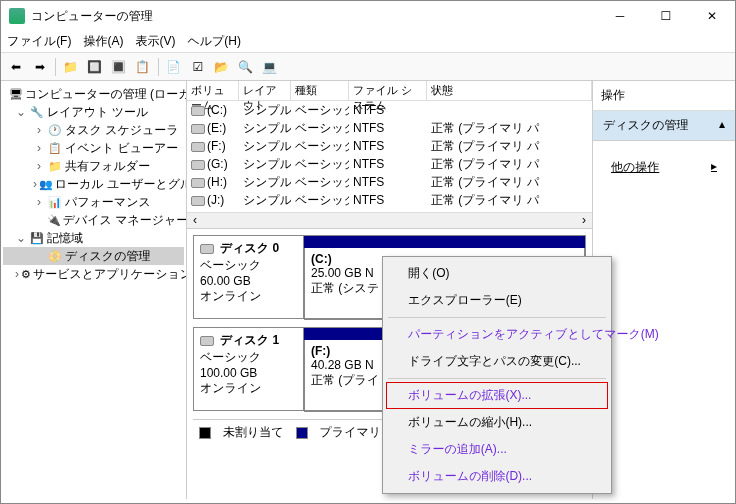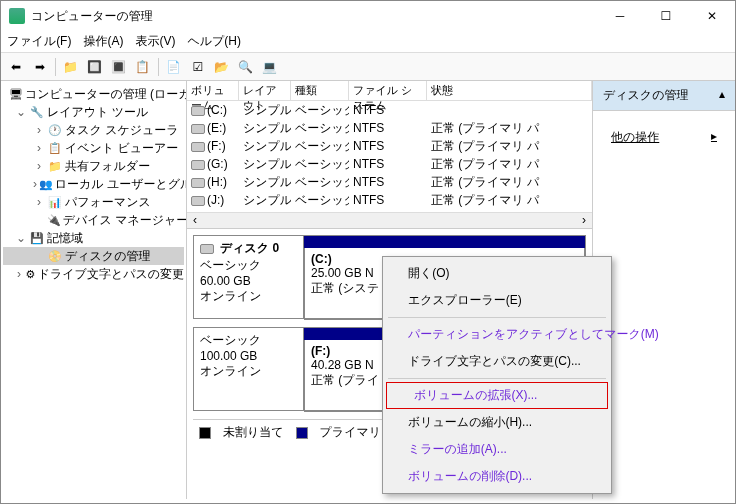--- a/index.html
+++ b/index.html
@@ -35,21 +35,21 @@
 .part .pbody { padding: 4px 6px; border: 1px solid #888; border-top: none; margin: 0; height: 72px; }
 .legend { display: flex; gap: 12px; padding: 4px 6px; align-items: center; border-top: 1px solid #ccc; }
 .legend .sw { width: 12px; height: 12px; border: 1px solid #888; display: inline-block; vertical-align: middle; }
 .actions { width: 142px; padding: 0; }
 .actions .ahead { padding: 6px 8px; border-bottom: 1px solid #ddd; font-weight: normal; }
 .actions .asec { padding: 6px 10px; background: #d4e6f4; display: flex; justify-content: space-between; border-bottom: 1px solid #ccc; }
 .actions .aitem { padding: 18px 18px; display: flex; justify-content: space-between; text-decoration: underline; }
 .ctxmenu { position: absolute; left: 382px; top: 256px; width: 230px; background: #f0f0f0; border: 1px solid #999; box-shadow: 3px 3px 6px rgba(0,0,0,0.3); padding: 3px; z-index: 100; }
 .ctxmenu .mi { padding: 5px 22px; white-space: nowrap; }
 .ctxmenu .mi.dis { color: #6d28d9; }
-.ctxmenu .mi.hl { border: 1px solid #d00; padding: 4px 27px; }
+.ctxmenu .mi.hl { border: 1px solid #d00; padding: 4px 21px; }
 .ctxmenu .msep { height: 1px; background: #ccc; margin: 3px 2px; }
 .c-vol { width: 52px; } .c-lay { width: 52px; } .c-type { width: 58px; } .c-fs { width: 78px; } .c-st { flex: 1; }
 .diskicon { display:inline-block; width:14px; height:10px; background:#ccc; border:1px solid #888; border-radius:2px; vertical-align:middle; margin-right:2px;}
 </style>
 </head>
 <body>
 
 <div class="titlebar">
   <span class="icon"></span>
   <span class="title">コンピューターの管理</span>
@@ -128,21 +128,21 @@
         <span class="ticon">💾</span>
         <span>記憶域</span>
       </div>
     <div class="tnode sel" style="padding-left:42px">
         <span class="ticon">📀</span>
         <span>ディスクの管理</span>
       </div>
     <div class="tnode" style="padding-left:12px">
         <span class="tw">›</span>
         <span class="ticon">⚙</span>
-        <span>ドライブ文字とパスの変更</span>
+        <span>サービスとアプリケーション</span>
       </div>
   </div>
 
   <div class="center">
     <div class="vollist">
       <div class="vhead">
         <div class="c-vol">ボリューム</div>
         <div class="c-lay">レイアウト</div>
         <div class="c-type">種類</div>
         <div class="c-fs">ファイル システム</div>
@@ -209,40 +209,45 @@
               <div>60.00 GB</div>
               <div>オンライン</div>
             </div>
             <div class="part">
               <div class="pbar"></div>
               <div class="pbody"><b>(C:)</b><br><span>25.00 GB N</span><br><span>正常 (システ</span></div>
             </div>
           </div>
           <div class="diskrow">
             <div class="diskinfo">
+              <div style="display:flex;align-items:center;gap:4px">
+                <span class="diskicon"></span>
+                <b>ディスク 1</b>
+              </div>
               <div>ベーシック</div>
               <div>100.00 GB</div>
               <div>オンライン</div>
             </div>
             <div class="part">
               <div class="pbar"></div>
               <div class="pbody"><b>(F:)</b><br><span>40.28 GB N</span><br><span>正常 (プライ</span></div>
             </div>
           </div>
         </div>
       <div class="legend">
         <span class="sw" style="background:#000"></span>
         <span>未割り当て</span>
         <span class="sw" style="background:#008"></span>
         <span>プライマリ パーティ</span>
       </div>
     </div>
   </div>
 
   <div class="actions">
+    <div class="ahead">操作</div>
     <div class="asec">
         <span>ディスクの管理</span>
         <span>▴</span>
       </div>
     <div class="aitem">
         <span>他の操作</span>
         <span>▸</span>
       </div>
   </div>
 </div>

